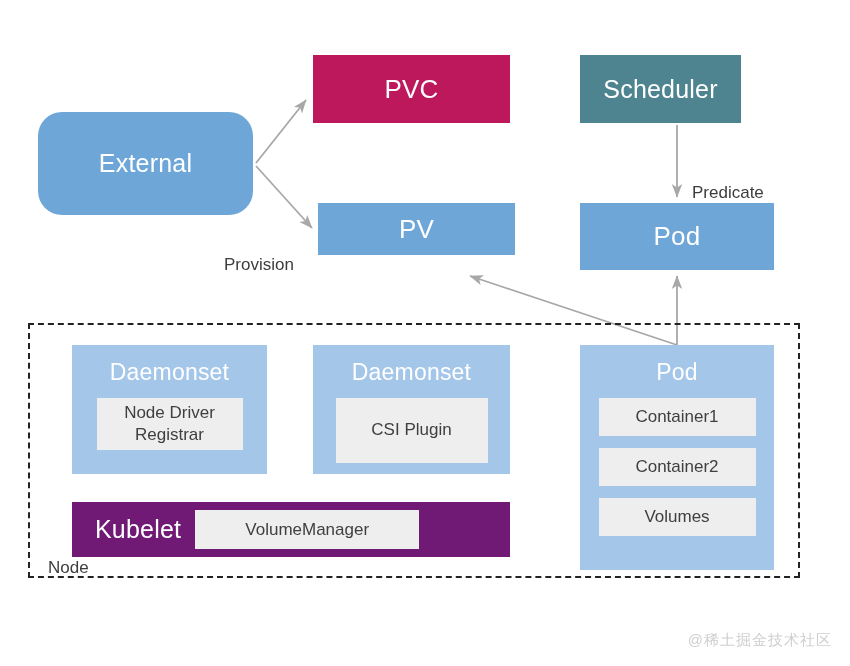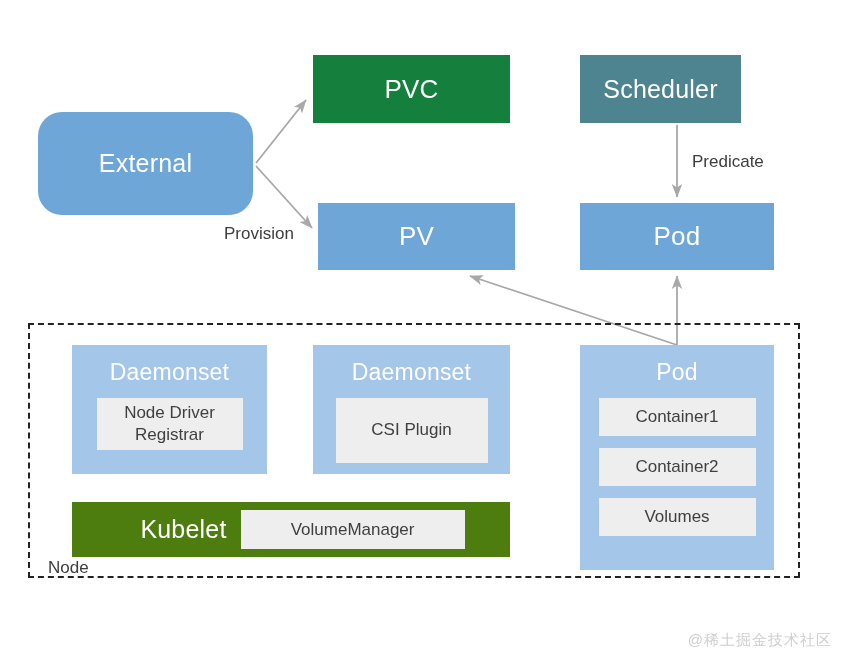--- a/index.html
+++ b/index.html
@@ -38,25 +38,25 @@
     left: 38px; top: 112px; width: 215px; height: 103px;
     background: #6ea7d7;
     font-size: 25px;
     line-height: 1.18;
     text-align: center;
     flex-direction: column;
     border-radius: 24px;
   }
   .box-pvc {
     left: 313px; top: 55px; width: 197px; height: 68px;
-    background: #15803d;
+    background: #be185d;
     font-size: 26px;
   }
   .box-pv {
-    left: 318px; top: 203px; width: 197px; height: 67px;
+    left: 318px; top: 203px; width: 197px; height: 52px;
     background: #6ea7d7;
     font-size: 26px;
   }
   .box-scheduler {
     left: 580px; top: 55px; width: 161px; height: 68px;
     background: #4d8490;
     font-size: 25px;
   }
   .box-pod-top {
     left: 580px; top: 203px; width: 194px; height: 67px;
@@ -104,24 +104,23 @@
   }
   .panel-ds1 { left: 72px; top: 345px; width: 195px; height: 129px; }
   .panel-ds1 .chip { width: 146px; height: 52px; }
   .panel-ds2 { left: 313px; top: 345px; width: 197px; height: 129px; }
   .panel-ds2 .chip { width: 152px; height: 65px; }
   .panel-pod { left: 580px; top: 345px; width: 194px; height: 225px; }
   .panel-pod .chip { width: 157px; height: 38px; margin-bottom: 12px; }
   .kubelet-bar {
     position: absolute;
     left: 72px; top: 502px; width: 438px; height: 55px;
-    background: #4d7c0f;
-    display: flex;
-    align-items: center;
-    justify-content: center;
+    background: #701a75;
+    display: flex;
+    align-items: center;
   }
   .kubelet-label {
     color: #ffffff;
     font-size: 25px;
     margin-left: 23px;
     margin-right: 14px;
     letter-spacing: 0.2px;
   }
   .volmgr-chip {
     background: #eeeeee;
@@ -131,20 +130,21 @@
     height: 39px;
     display: flex;
     align-items: center;
     justify-content: center;
   }
   .edge-label {
     position: absolute;
     font-size: 17px;
     color: #3d3d3d;
     white-space: nowrap;
+    margin-top: 31px;
   }
   .label-provision { left: 224px; top: 224px; }
   .label-predicate { left: 692px; top: 152px; }
   .watermark {
     position: absolute;
     right: 18px;
     bottom: 16px;
     font-size: 15px;
     color: #cfcfcf;
     letter-spacing: 1px;

